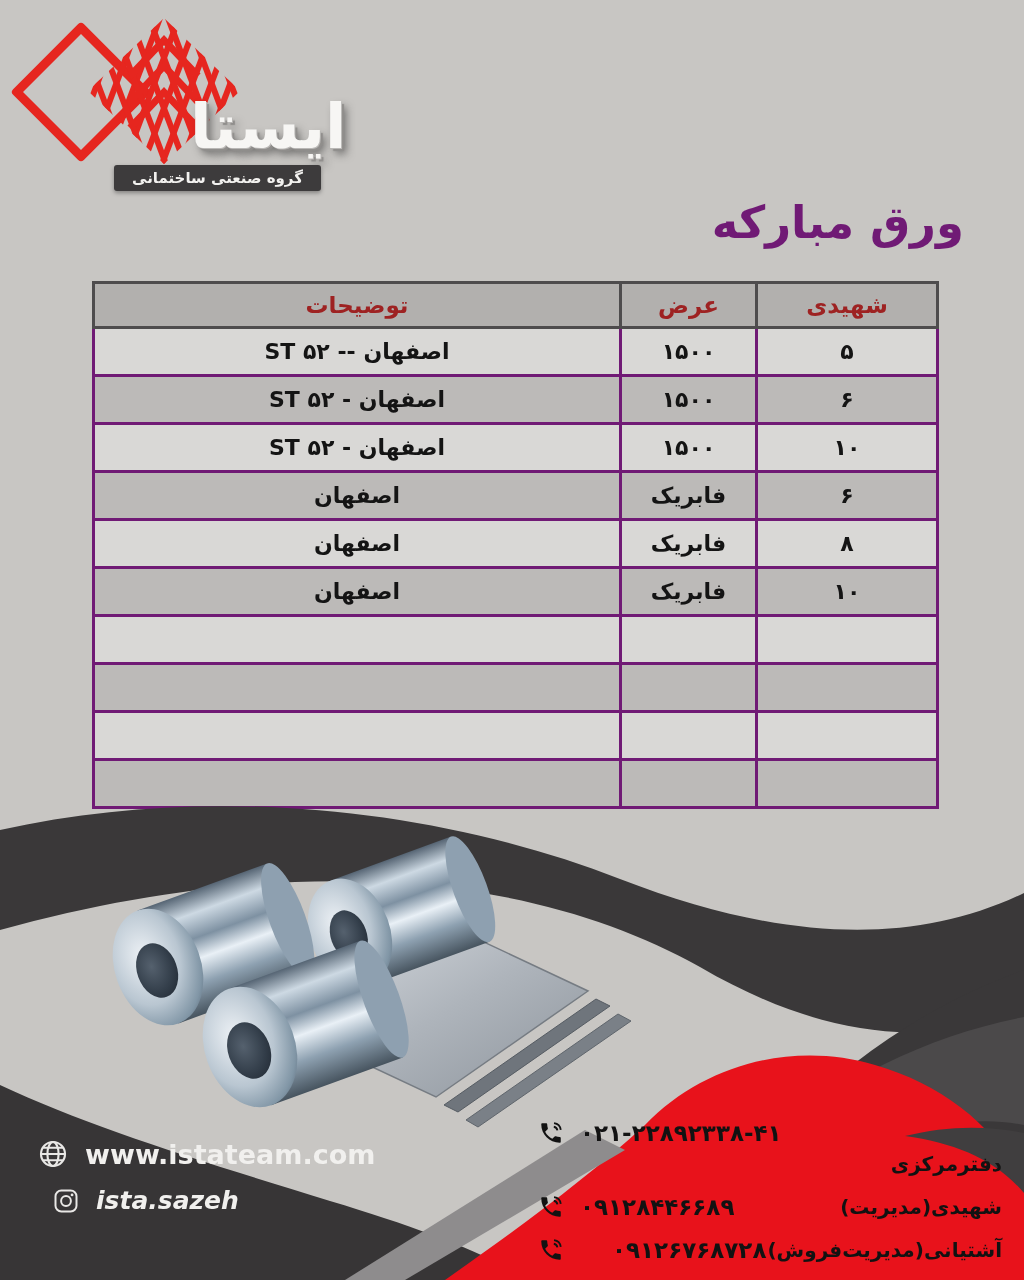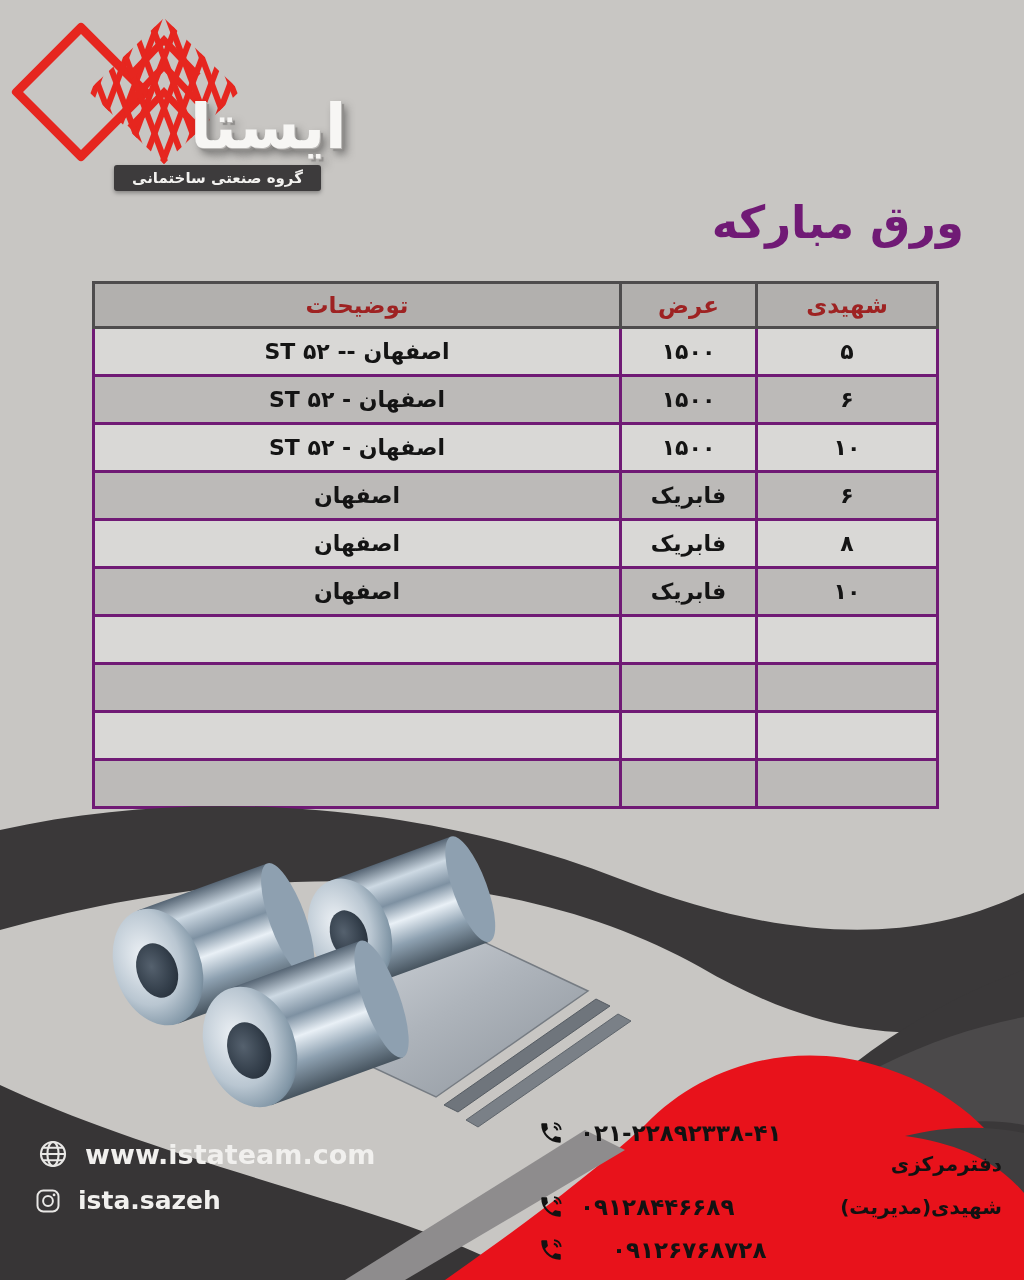--- a/index.html
+++ b/index.html
@@ -34,21 +34,21 @@
   table.sheet tbody tr:nth-child(odd) td{background:#d9d8d6;}
   table.sheet tbody tr:nth-child(even) td{background:#bcbab8;}
 
   
   .footer-svg{position:absolute;left:0;top:795px;}
 
   
   .contact-row{position:absolute;display:flex;align-items:center;gap:16px;}
   .contact-row .txt{font-weight:bold;white-space:nowrap;}
   .web-row{left:37px;top:1138px;} .web-row .txt{color:#f1f0ee;font-size:27px;}
-  .insta-row{left:34px;top:1186px;} .insta-row .txt{color:#f1f0ee;font-size:25px;}
+  .insta-row{left:52px;top:1186px;font-style:italic;} .insta-row .txt{color:#f1f0ee;font-size:25px;}
   .phone-row .txt{color:#121212;font-size:23px;direction:ltr;}
   .phone-1{left:538px;top:1120px;} .phone-2{left:538px;top:1194px;} .phone-3{left:538px;top:1237px;gap:48px;}
   .label{position:absolute;right:22px;color:#121212;font-size:20px;font-weight:bold;
     white-space:nowrap;text-align:right;}
   .label-1{top:1152px;} .label-2{top:1195px;} .label-3{top:1238px;}
   .ico{display:block;}
 </style>
 </head>
 <body>
 
@@ -274,14 +274,15 @@
     <svg class="ico" width="26" height="26" viewBox="0 0 24 24" fill="#121212">
       <path d="M6.6 10.8c1.4 2.8 3.8 5.1 6.6 6.6l2.2-2.2c.3-.3.7-.4 1-.2 1.1.4 2.3.6 3.6.6.6 0 1 .4 1 1V20c0 .6-.4 1-1 1C10.6 21 3 13.4 3 4c0-.6.4-1 1-1h3.5c.6 0 1 .4 1 1 0 1.2.2 2.4.6 3.6.1.3 0 .7-.2 1l-2.3 2.2z"></path>
       <path d="M14.8 2.9a7.2 7.2 0 0 1 6.2 6.2" stroke="#121212" stroke-width="1.7" fill="none"></path>
       <path d="M14.6 6.2a4 4 0 0 1 3.3 3.3" stroke="#121212" stroke-width="1.7" fill="none"></path>
     </svg>
     <span class="txt">۰۹۱۲۶۷۶۸۷۲۸</span>
   </div>
 
   <div class="label label-1" dir="rtl">دفترمرکزی</div>
   <div class="label label-2" dir="rtl">شهیدی(مدیریت)</div>
+  <div class="label label-3" dir="rtl">آشتیانی(مدیریت‌فروش)</div>
 
 </div>
 
 </body></html>

